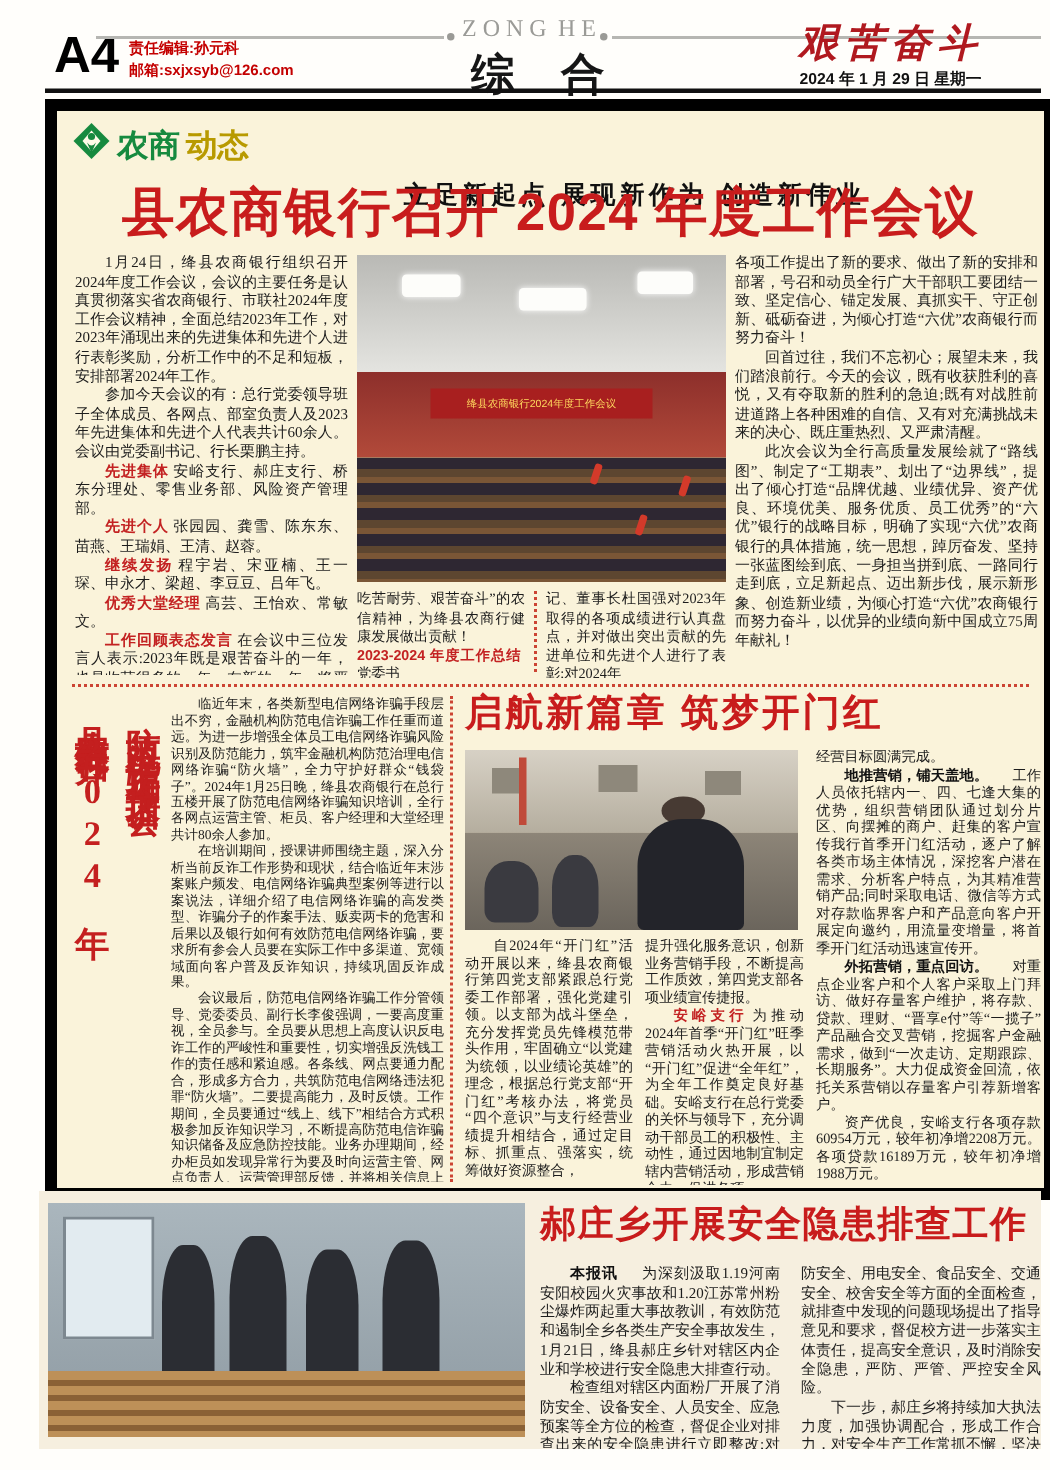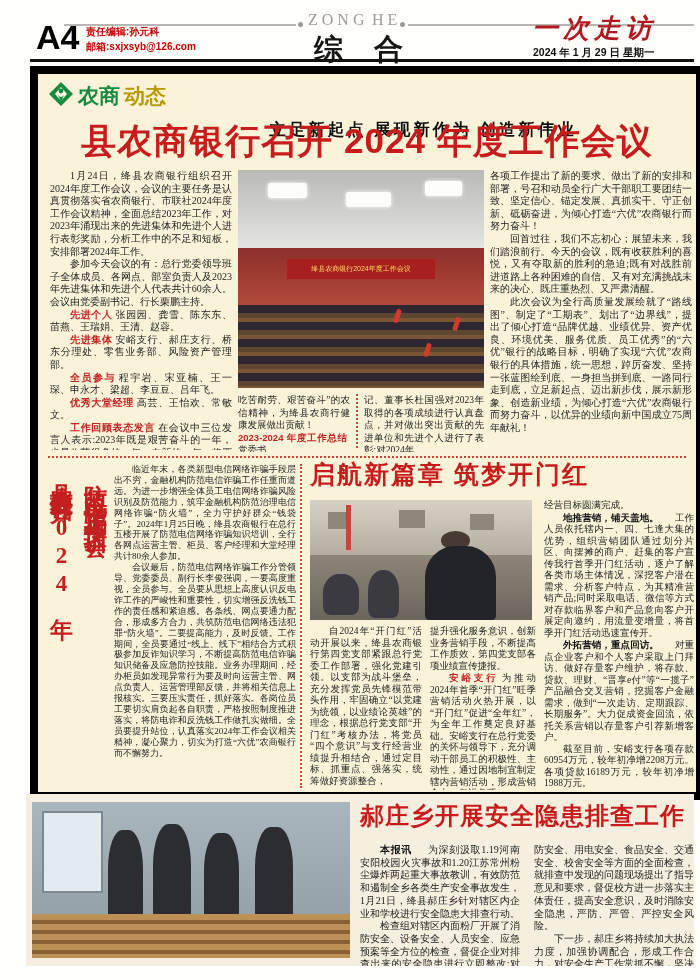--- a/index.html
+++ b/index.html
@@ -108,21 +108,21 @@
   <div class="abs rule" style="left:64px;width:232px;"></div>
   <div class="abs hdot" style="left:298px;"></div>
   <div class="abs pinyin" style="left:308px;">ZONG</div>
   <div class="abs pinyin" style="left:372px;">HE</div>
   <div class="abs hdot" style="left:400px;"></div>
   <div class="abs rule" style="left:408px;width:286px;"></div>
 
   <div class="abs secchar" style="left:314px;">综</div>
   <div class="abs secchar" style="left:374px;">合</div>
 
-  <div class="abs masthead">一次走访</div>
+  <div class="abs masthead">艰苦奋斗</div>
   <div class="abs dateline">2024 年 1 月 29 日  星期一</div>
   <div class="abs blackbar"></div>
 
   <div class="abs box">
 
     <div class="abs logo">
       <span>
         <svg width="26" height="26" viewBox="0 0 26 26">
             <path d="M13 1 L25 13 L13 25 L1 13 Z" fill="#168a3f"></path>
             <path d="M13 6 L19 13 L13 20 L7 13 Z" fill="#fffbe8"></path>
@@ -133,23 +133,23 @@
       <span class="t1">农商</span>
       <span class="t2">动态</span>
     </div>
 
     <div class="abs kicker">立足新起点  展现新作为  创造新伟业</div>
     <div class="abs headline">县农商银行召开 2024 年度工作会议</div>
 
     <div class="abs coltxt a1txt a1col1">
       <p class="ind">1月24日，绛县农商银行组织召开2024年度工作会议，会议的主要任务是认真贯彻落实省农商银行、市联社2024年度工作会议精神，全面总结2023年工作，对2023年涌现出来的先进集体和先进个人进行表彰奖励，分析工作中的不足和短板，安排部署2024年工作。</p>
       <p class="ind">参加今天会议的有：总行党委领导班子全体成员、各网点、部室负责人及2023年先进集体和先进个人代表共计60余人。会议由党委副书记、行长栗鹏主持。</p>
+      <p class="ind"><span class="lead">先进集体</span><span>安峪支行、郝庄支行、桥东分理处、零售业务部、风险资产管理部。</span></p>
       <p class="ind"><span class="lead">先进个人</span><span>张园园、龚雪、陈东东、苗燕、王瑞娟、王清、赵蓉。</span></p>
-      <p class="ind"><span class="lead">先进集体</span><span>安峪支行、郝庄支行、桥东分理处、零售业务部、风险资产管理部。</span></p>
-      <p class="ind"><span class="lead">全员参与</span><span>程宇岩、宋亚楠、王一琛、申永才、梁超、李豆豆、吕年飞。</span></p>
+      <p class="ind"><span class="lead">继续发扬</span><span>程宇岩、宋亚楠、王一琛、申永才、梁超、李豆豆、吕年飞。</span></p>
       <p class="ind"><span class="lead">优秀大堂经理</span><span>高芸、王怡欢、常敏文。</span></p>
       <p class="ind"><span class="lead">工作回顾表态发言</span><span>在会议中三位发言人表示:2023年既是艰苦奋斗的一年，也是收获很多的一年。在新的一年，将严格按照总行党委的要求积极开展各项工作，一如即往、坚持不懈，继续发扬“忠诚尽责、</span></p>
     </div>
 
     <div class="abs photo photo1">
       <div class="abs ph1-ceil"></div>
       <div class="abs ph1-light" style="left:12%;top:6%;width:16%;height:7%;"></div>
       <div class="abs ph1-light" style="left:44%;top:10%;width:18%;height:7%;"></div>
       <div class="abs ph1-light" style="left:76%;top:5%;width:15%;height:7%;"></div>
       <div class="abs ph1-wall"></div>
@@ -176,20 +176,21 @@
       <p class="ind">回首过往，我们不忘初心；展望未来，我们踏浪前行。今天的会议，既有收获胜利的喜悦，又有夺取新的胜利的急迫;既有对战胜前进道路上各种困难的自信、又有对充满挑战未来的决心、既庄重热烈、又严肃清醒。</p>
       <p class="ind">此次会议为全行高质量发展绘就了“路线图”、制定了“工期表”、划出了“边界线”，提出了倾心打造“品牌优越、业绩优异、资产优良、环境优美、服务优质、员工优秀”的“六优”银行的战略目标，明确了实现“六优”农商银行的具体措施，统一思想，踔厉奋发、坚持一张蓝图绘到底、一身担当拼到底、一路同行走到底，立足新起点、迈出新步伐，展示新形象、创造新业绩，为倾心打造“六优”农商银行而努力奋斗，以优异的业绩向新中国成立75周年献礼！</p>
     </div>
 
     <div class="abs hdotted"></div>
 
     <div class="abs vt vt1">县农商银行召开2024年</div>
     <div class="abs vt vt2">防范电信诈骗工作培训会</div>
     <div class="abs coltxt a2txt a2body">
       <p class="ind">临近年末，各类新型电信网络诈骗手段层出不穷，金融机构防范电信诈骗工作任重而道远。为进一步增强全体员工电信网络诈骗风险识别及防范能力，筑牢金融机构防范治理电信网络诈骗“防火墙”，全力守护好群众“钱袋子”。2024年1月25日晚，绛县农商银行在总行五楼开展了防范电信网络诈骗知识培训，全行各网点运营主管、柜员、客户经理和大堂经理共计80余人参加。</p>
+      <p class="ind">在培训期间，授课讲师围绕主题，深入分析当前反诈工作形势和现状，结合临近年末涉案账户频发、电信网络诈骗典型案例等进行以案说法，详细介绍了电信网络诈骗的高发类型、诈骗分子的作案手法、贩卖两卡的危害和后果以及银行如何有效防范电信网络诈骗，要求所有参会人员要在实际工作中多渠道、宽领域面向客户普及反诈知识，持续巩固反诈成果。</p>
       <p class="ind">会议最后，防范电信网络诈骗工作分管领导、党委委员、副行长李俊强调，一要高度重视，全员参与。全员要从思想上高度认识反电诈工作的严峻性和重要性，切实增强反洗钱工作的责任感和紧迫感。各条线、网点要通力配合，形成多方合力，共筑防范电信网络违法犯罪“防火墙”。二要提高能力，及时反馈。工作期间，全员要通过“线上、线下”相结合方式积极参加反诈知识学习，不断提高防范电信诈骗知识储备及应急防控技能。业务办理期间，经办柜员如发现异常行为要及时向运营主管、网点负责人、运营管理部反馈，并将相关信息上报核实。三要压实责任，抓好落实。各岗位员工要切实肩负起各自职责，严格按照制度推进落实，将防电诈和反洗钱工作做扎实做细。全员要提升站位，认真落实2024年工作会议相关精神，凝心聚力，切实为打造“六优”农商银行而不懈努力。</p>
     </div>
 
     <div class="abs vdotted"></div>
 
     <div class="abs a3title">启航新篇章 筑梦开门红</div>
 
     <div class="abs photo photo2">
       <div class="abs ph2-bldg"></div>
       <div class="abs ph2-win" style="left:8%;top:10%;width:10%;height:14%;"></div>
@@ -207,21 +208,21 @@
       <p class="ind">自2024年“开门红”活动开展以来，绛县农商银行第四党支部紧跟总行党委工作部署，强化党建引领。以支部为战斗堡垒，充分发挥党员先锋模范带头作用，牢固确立“以党建为统领，以业绩论英雄”的理念，根据总行党支部“开门红”考核办法，将党员“四个意识”与支行经营业绩提升相结合，通过定目标、抓重点、强落实，统筹做好资源整合，</p>
     </div>
     <div class="abs coltxt a3txt a3colB">
       <p>提升强化服务意识，创新业务营销手段，不断提高工作质效，第四党支部各项业绩宣传捷报。</p>
       <p class="ind"><span class="lead">安峪支行</span><span>为推动2024年首季“开门红”旺季营销活动火热开展，以“开门红”促进“全年红”，为全年工作奠定良好基础。安峪支行在总行党委的关怀与领导下，充分调动干部员工的积极性、主动性，通过因地制宜制定辖内营销活动，形成营销合力，促进各项</span></p>
     </div>
     <div class="abs coltxt a3txt a3colC">
       <p>经营目标圆满完成。</p>
       <p class="ind"><span class="leadblk">地推营销，铺天盖地。</span><span>工作人员依托辖内一、四、七逢大集的优势，组织营销团队通过划分片区、向摆摊的商户、赶集的客户宣传我行首季开门红活动，逐户了解各类市场主体情况，深挖客户潜在需求、分析客户特点，为其精准营销产品;同时采取电话、微信等方式对存款临界客户和产品意向客户开展定向邀约，用流量变增量，将首季开门红活动迅速宣传开。</span></p>
       <p class="ind"><span class="leadblk">外拓营销，重点回访。</span><span>对重点企业客户和个人客户采取上门拜访、做好存量客户维护，将存款、贷款、理财、“晋享e付”等“一揽子”产品融合交叉营销，挖掘客户金融需求，做到“一次走访、定期跟踪、长期服务”。大力促成资金回流，依托关系营销以存量客户引荐新增客户。</span></p>
-      <p class="ind">截至目前，安峪支行各项存款60954万元，较年初净增2208万元。各项贷款16189万元，较年初净增1988万元。</p>
+      <p class="ind">资产优良，安峪支行各项存款60954万元，较年初净增2208万元。各项贷款16189万元，较年初净增1988万元。</p>
     </div>
   </div>
 
   <div class="abs strip"></div>
 
   <div class="abs photo photo3">
     <div class="abs ph3-wall"></div>
     <div class="abs ph3-window"></div>
     <div class="abs ph3-fig" style="left:24%;top:18%;width:11%;height:62%;"></div>
     <div class="abs ph3-fig" style="left:38%;top:14%;width:12%;height:66%;"></div>

